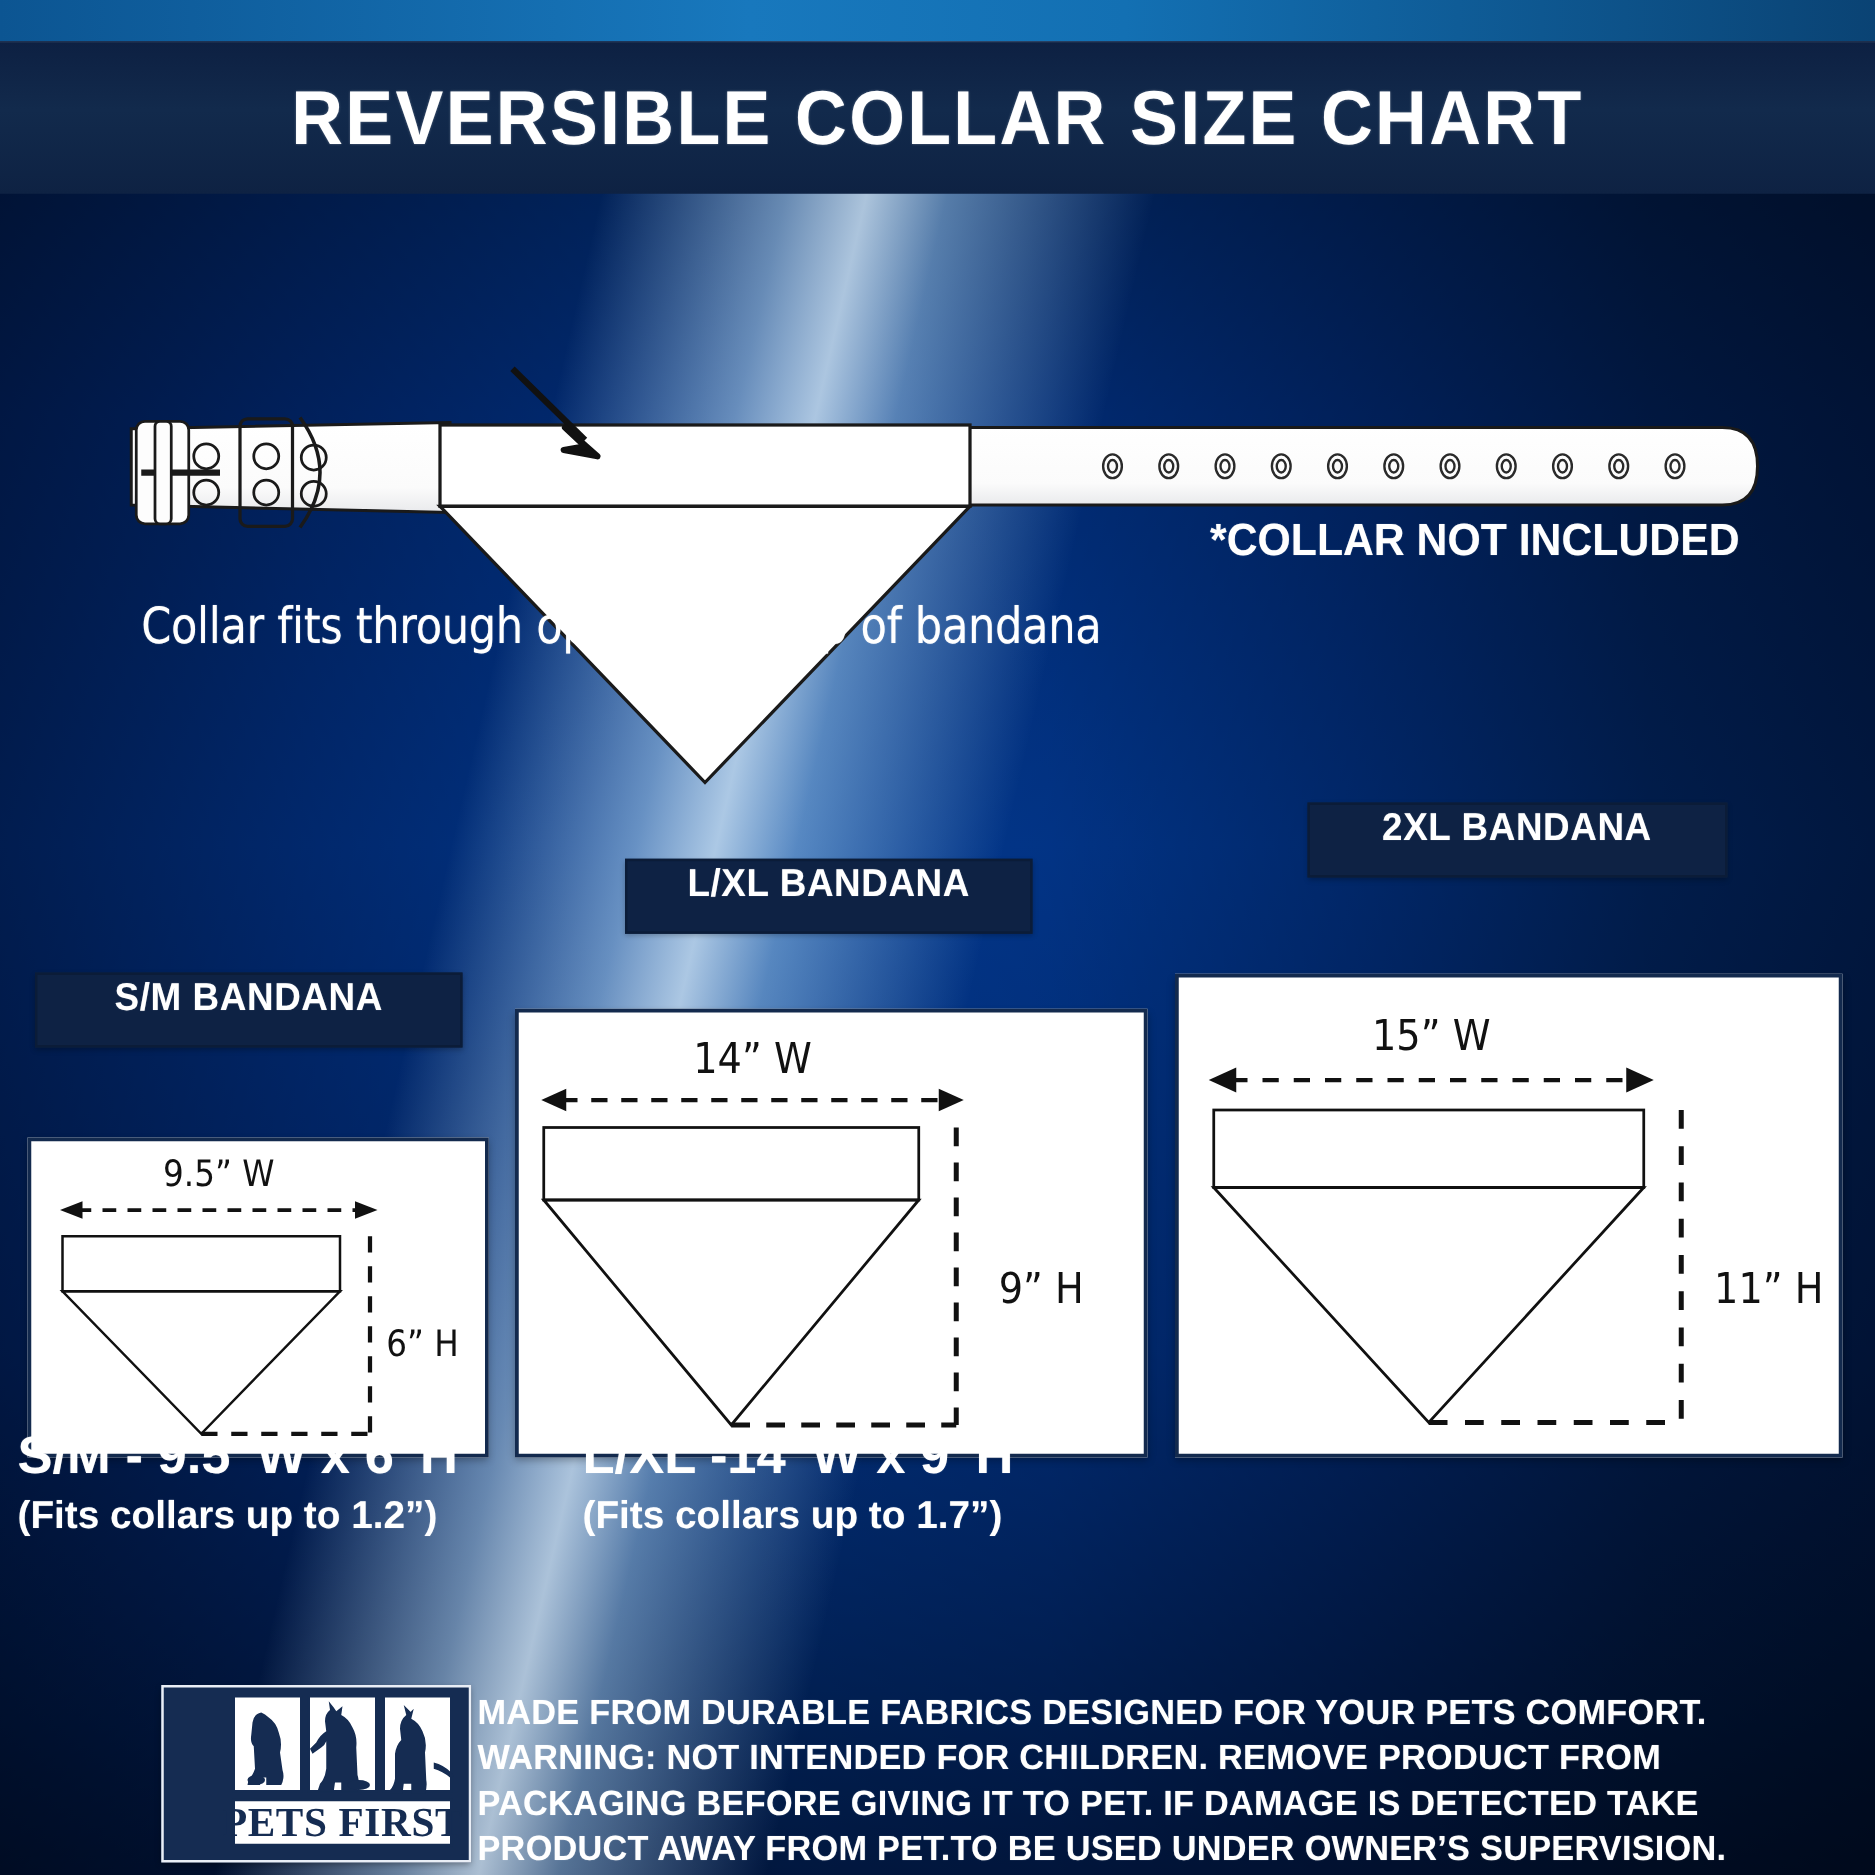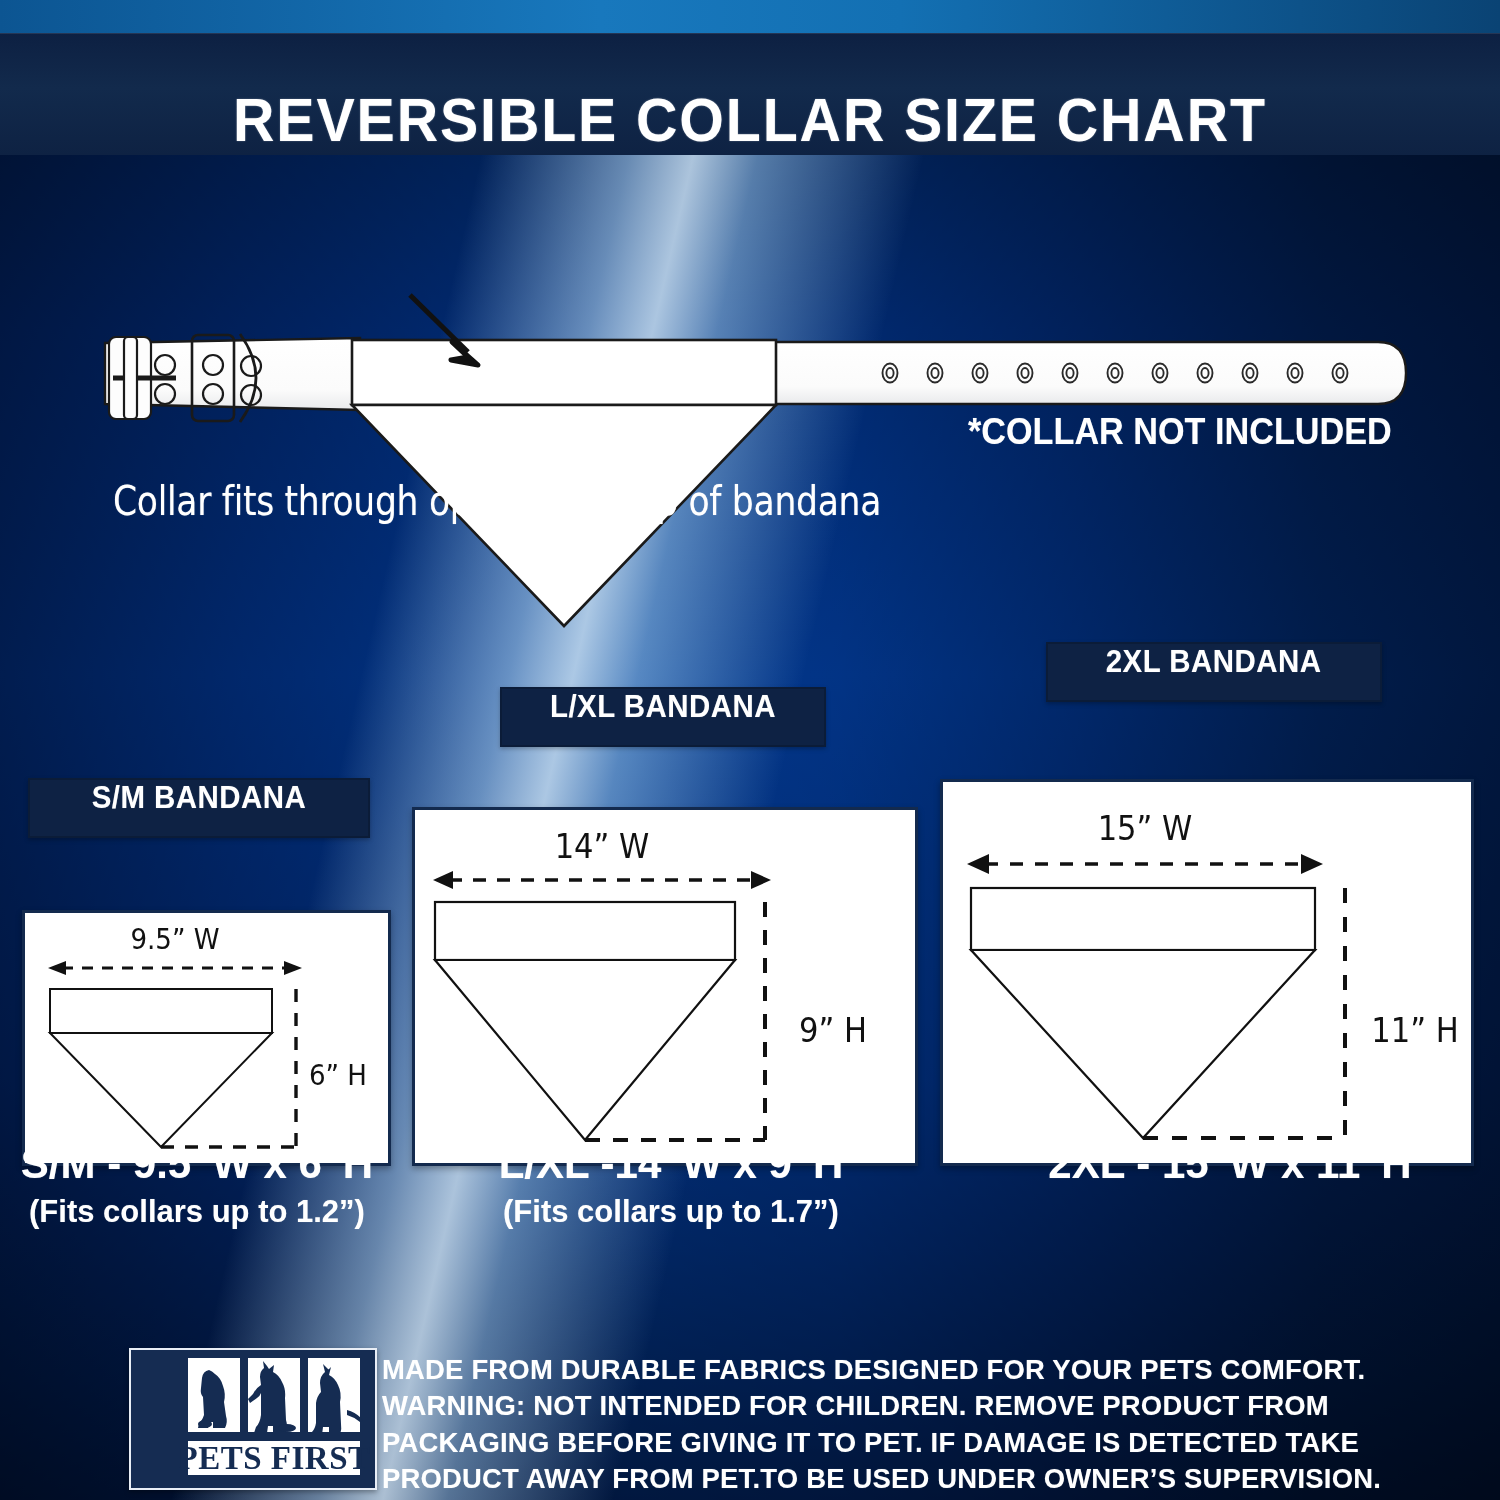--- a/index.html
+++ b/index.html
@@ -42,21 +42,21 @@
 
   
   .top-strip{
     position:absolute;left:0;top:0;width:1500px;height:33px;
     background:linear-gradient(90deg,#0c5592 0%,#1878bd 40%,#1370b3 60%,#0a4374 100%);
   }
   .header-band{
     position:absolute;left:0;top:33px;width:1500px;height:122px;
     background:linear-gradient(180deg,#0d2042 0%,#122a4c 45%,#0e2243 100%);
     box-shadow:0 1px 0 rgba(255,255,255,0.10) inset;
-    display:flex;align-items:flex-end;justify-content:center;
+    display:flex;align-items:center;justify-content:center;
   }
   .header-title{
     color:#ffffff;
     font-family:"Liberation Sans Narrow","Liberation Sans", sans-serif;
     font-size:61px;font-weight:bold;letter-spacing:2.0px;
     transform:scaleX(0.94);transform-origin:center;
     white-space:nowrap;
     text-shadow:0 0 2px rgba(255,255,255,0.35);
   }
 
@@ -96,21 +96,21 @@
     position:absolute;background:#ffffff;
     border:3px solid #132a4e;
     box-shadow:0 3px 6px rgba(0,0,0,0.30);
     overflow:hidden;
     margin-top:44px;
   }
   .card .panel svg{display:block;}
 
   
   .cap{
-    position:absolute;text-align:center;color:#fff;
+    position:absolute;text-align:left;color:#fff;
     font-family:"Liberation Sans Narrow","Liberation Sans", sans-serif;
   }
   .cap .l1{
     display:block;font-size:42px;font-weight:bold;white-space:nowrap;
     letter-spacing:0px;text-shadow:0 0 1px rgba(255,255,255,0.4);
   }
   .cap .l2{
     display:block;font-size:31px;font-weight:bold;white-space:nowrap;margin-top:6px;
     letter-spacing:0px;text-shadow:0 0 1px rgba(255,255,255,0.35);
   }
@@ -323,21 +323,20 @@
         <line x1="28" y1="168" x2="372" y2="168" stroke="#111" stroke-width="2"></line>
 
         <g>
           <line x1="402" y1="106" x2="402" y2="356" stroke="#111" stroke-width="4" stroke-dasharray="15 14"></line>
           <line x1="200" y1="356" x2="402" y2="356" stroke="#111" stroke-width="4" stroke-dasharray="15 14"></line>
         </g>
         <text x="472" y="260" font-family="'DejaVu Sans Condensed','Liberation Sans',sans-serif" font-size="34" fill="#111" text-anchor="middle">11” H</text>
       </svg>
     </div>
     <div class="cap" style="left:1010px;top:1140px;width:440px;">
-      <span class="l1">2XL - 15”W x 11”H</span>
     </div>
   </div>
 
   <div class="logo">
     <svg width="192" height="134" viewBox="0 0 192 134">
 
       <g>
         <rect x="8" y="7" width="54" height="76" fill="#ffffff" stroke="#152c52" stroke-width="2"></rect>
         <rect x="68" y="7" width="54" height="76" fill="#ffffff" stroke="#152c52" stroke-width="2"></rect>
         <rect x="128" y="7" width="54" height="76" fill="#ffffff" stroke="#152c52" stroke-width="2"></rect>

